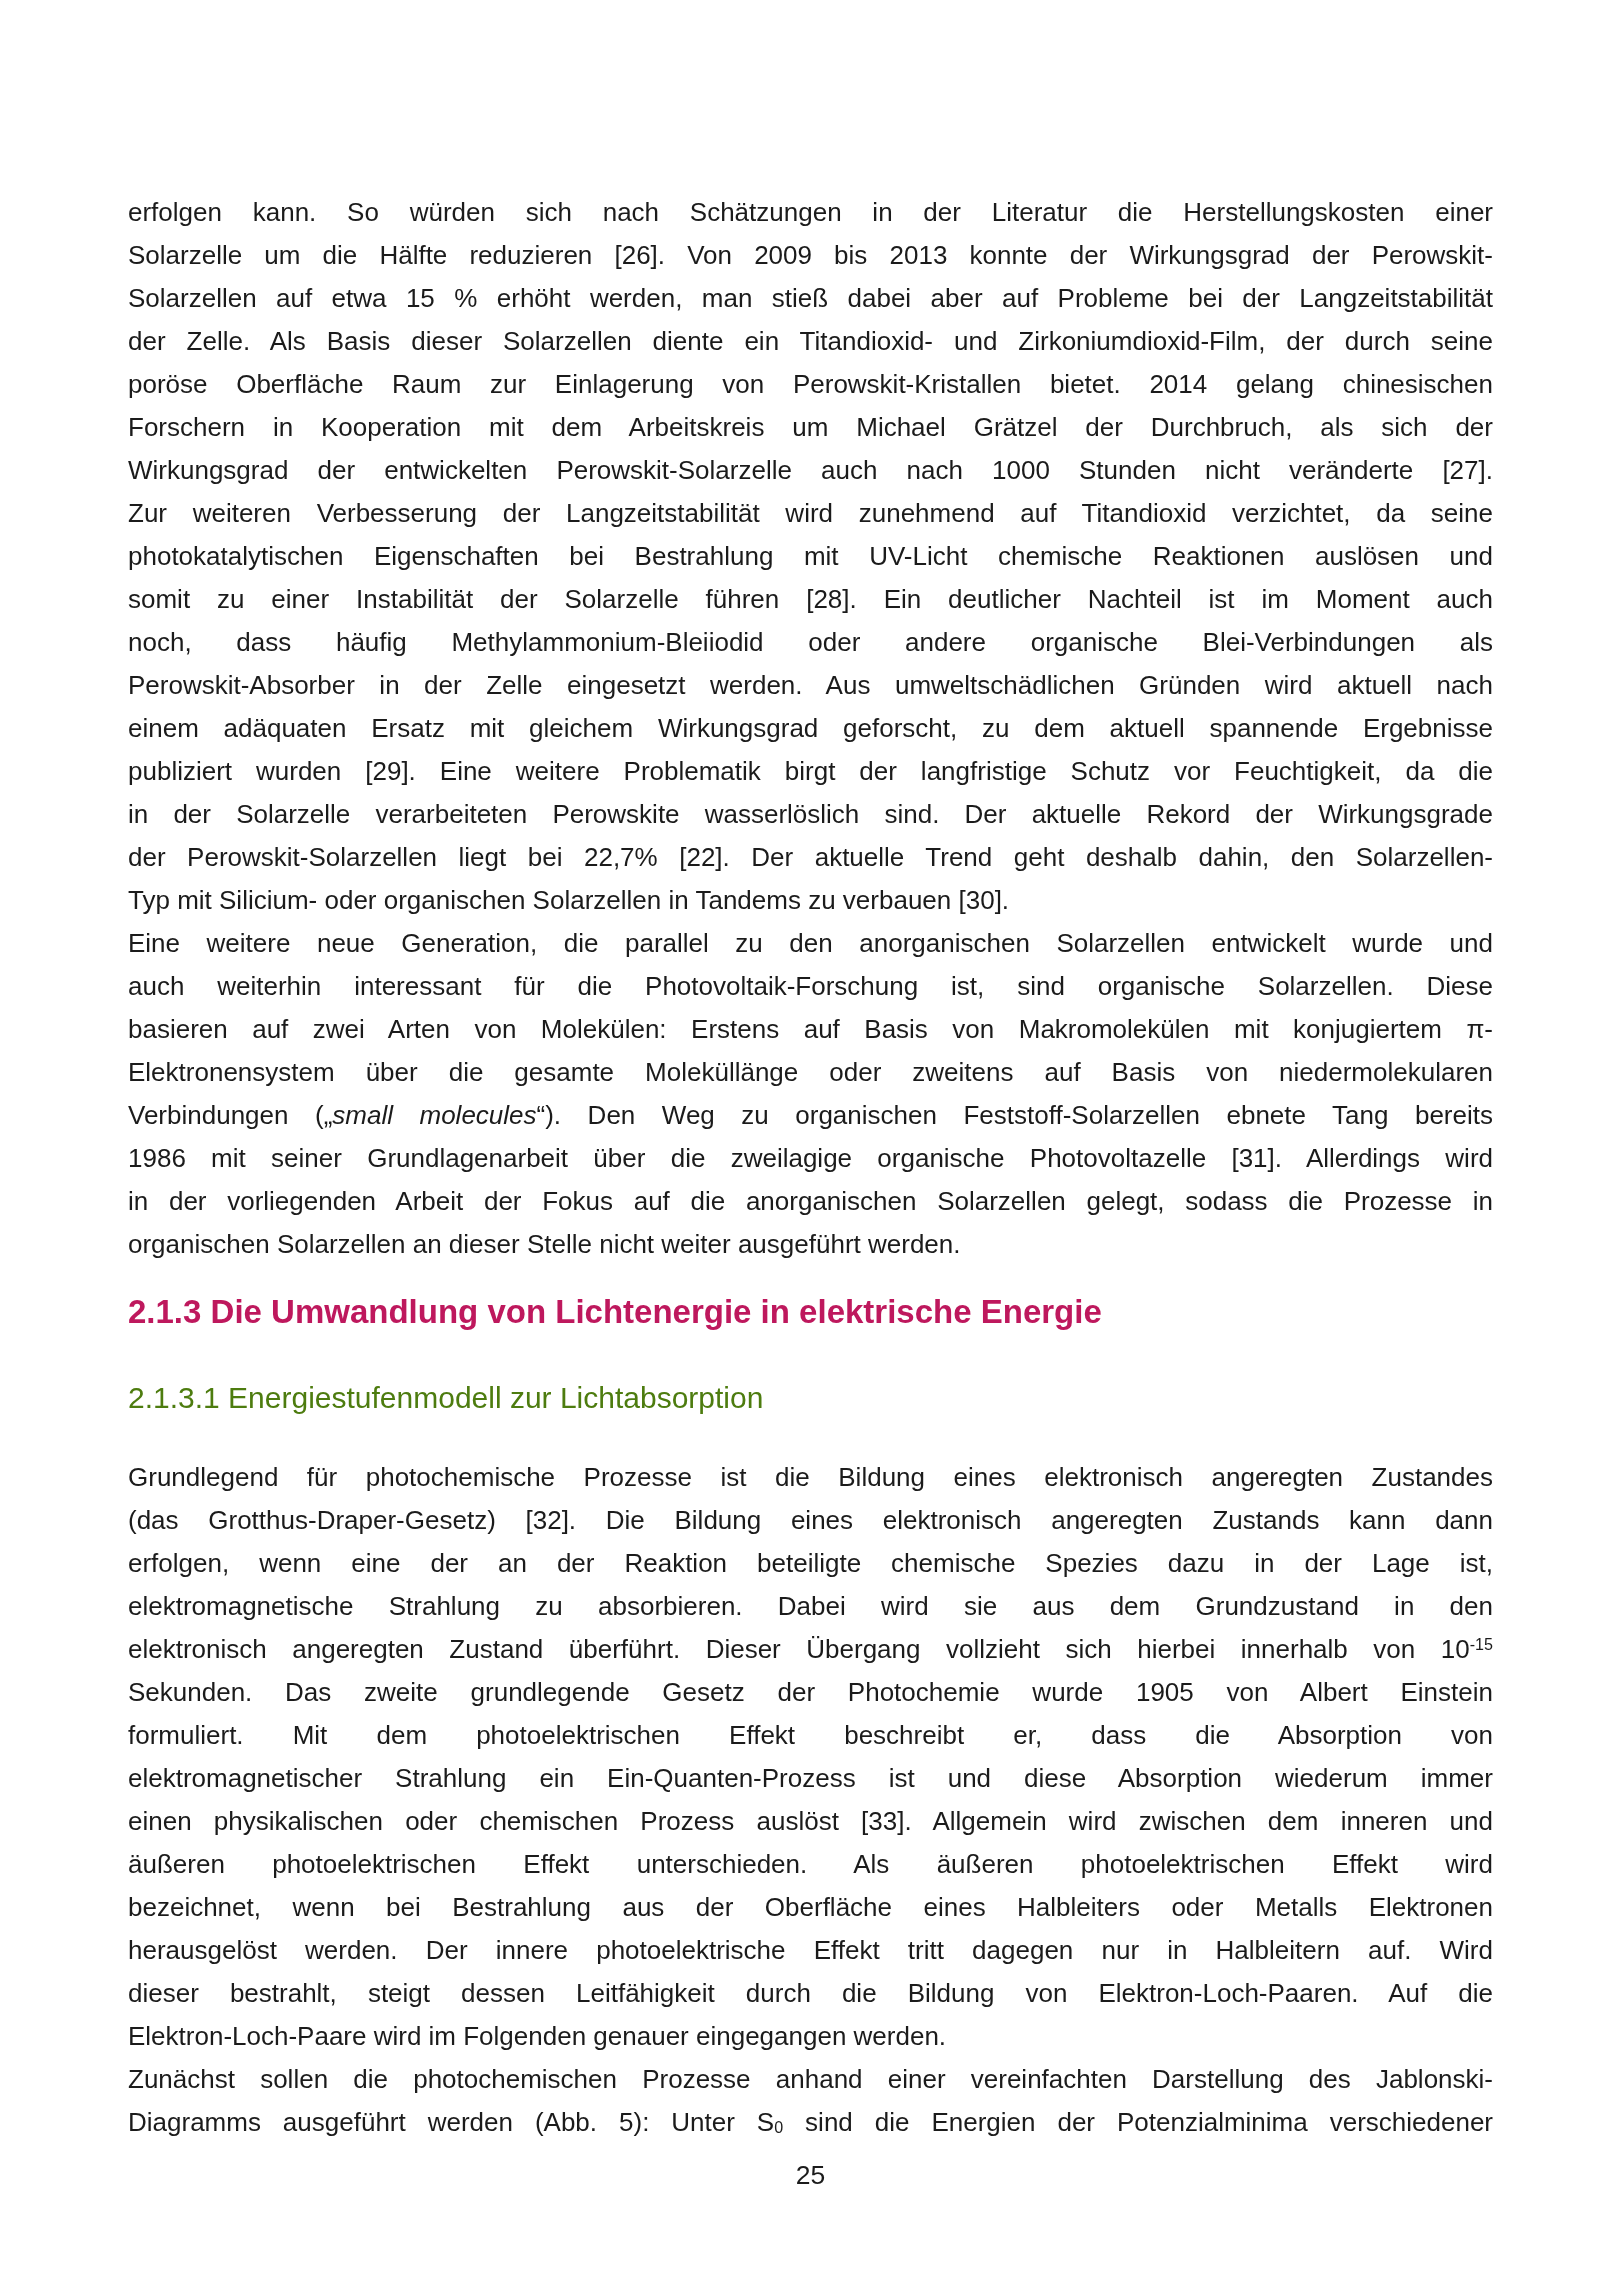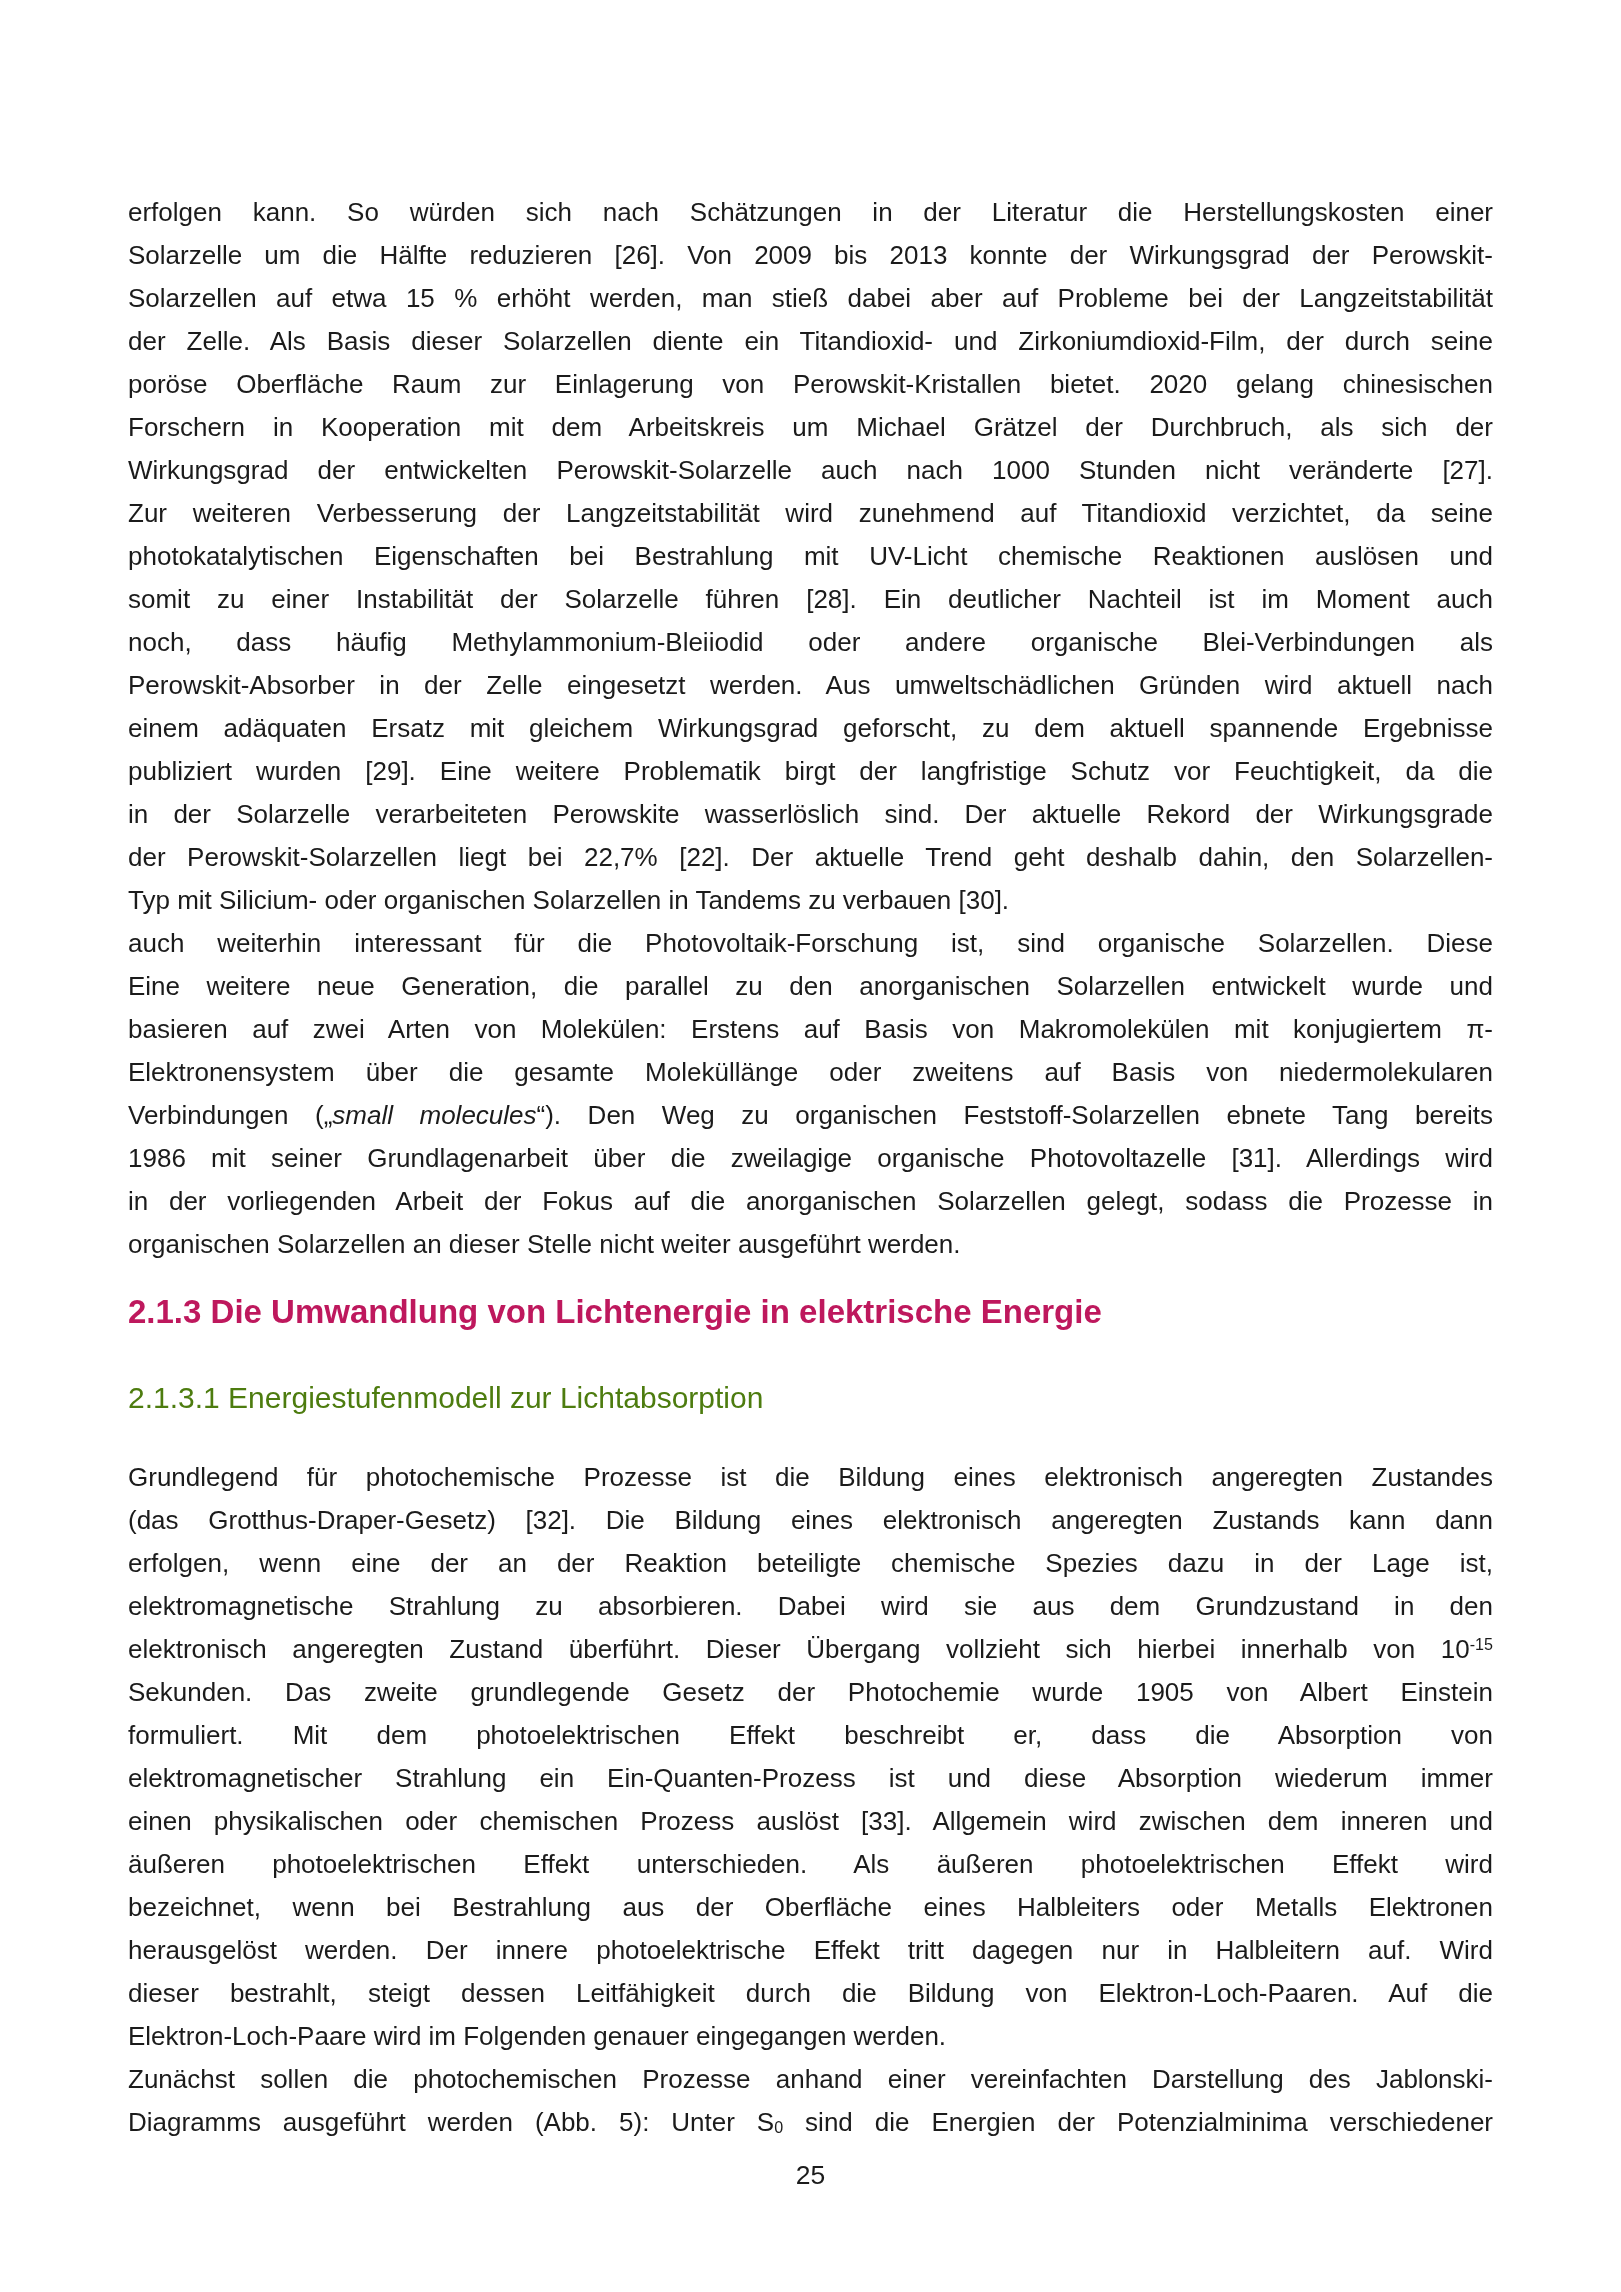--- a/index.html
+++ b/index.html
@@ -74,38 +74,38 @@
 </head>
 <body style="color: rgb(27, 27, 27); background: rgb(255, 255, 255);">
 
 <div class="page-content">
 
   <div class="para">
       <div class="line">erfolgen kann. So würden sich nach Schätzungen in der Literatur die Herstellungskosten einer</div>
       <div class="line">Solarzelle um die Hälfte reduzieren [26]. Von 2009 bis 2013 konnte der Wirkungsgrad der Perowskit-</div>
       <div class="line">Solarzellen auf etwa 15 % erhöht werden, man stieß dabei aber auf Probleme bei der Langzeitstabilität</div>
       <div class="line">der Zelle. Als Basis dieser Solarzellen diente ein Titandioxid- und Zirkoniumdioxid-Film, der durch seine</div>
-      <div class="line">poröse Oberfläche Raum zur Einlagerung von Perowskit-Kristallen bietet. 2020 gelang chinesischen</div>
+      <div class="line">poröse Oberfläche Raum zur Einlagerung von Perowskit-Kristallen bietet. 2014 gelang chinesischen</div>
       <div class="line">Forschern in Kooperation mit dem Arbeitskreis um Michael Grätzel der Durchbruch, als sich der</div>
       <div class="line">Wirkungsgrad der entwickelten Perowskit-Solarzelle auch nach 1000 Stunden nicht veränderte [27].</div>
       <div class="line">Zur weiteren Verbesserung der Langzeitstabilität wird zunehmend auf Titandioxid verzichtet, da seine</div>
       <div class="line">photokatalytischen Eigenschaften bei Bestrahlung mit UV-Licht chemische Reaktionen auslösen und</div>
       <div class="line">somit zu einer Instabilität der Solarzelle führen [28]. Ein deutlicher Nachteil ist im Moment auch</div>
       <div class="line">noch, dass häufig Methylammonium-Bleiiodid oder andere organische Blei-Verbindungen als</div>
       <div class="line">Perowskit-Absorber in der Zelle eingesetzt werden. Aus umweltschädlichen Gründen wird aktuell nach</div>
       <div class="line">einem adäquaten Ersatz mit gleichem Wirkungsgrad geforscht, zu dem aktuell spannende Ergebnisse</div>
       <div class="line">publiziert wurden [29]. Eine weitere Problematik birgt der langfristige Schutz vor Feuchtigkeit, da die</div>
       <div class="line">in der Solarzelle verarbeiteten Perowskite wasserlöslich sind. Der aktuelle Rekord der Wirkungsgrade</div>
       <div class="line">der Perowskit-Solarzellen liegt bei 22,7% [22]. Der aktuelle Trend geht deshalb dahin, den Solarzellen-</div>
       <div class="line last">Typ mit Silicium- oder organischen Solarzellen in Tandems zu verbauen [30].</div>
     </div>
 
   <div class="para">
+      <div class="line">Eine weitere neue Generation, die parallel zu den anorganischen Solarzellen entwickelt wurde und</div>
       <div class="line">auch weiterhin interessant für die Photovoltaik-Forschung ist, sind organische Solarzellen. Diese</div>
-      <div class="line">Eine weitere neue Generation, die parallel zu den anorganischen Solarzellen entwickelt wurde und</div>
       <div class="line">basieren auf zwei Arten von Molekülen: Erstens auf Basis von Makromolekülen mit konjugiertem π-</div>
       <div class="line">Elektronensystem über die gesamte Moleküllänge oder zweitens auf Basis von niedermolekularen</div>
       <div class="line">Verbindungen („<i>small molecules</i>“). Den Weg zu organischen Feststoff-Solarzellen ebnete Tang bereits</div>
       <div class="line">1986 mit seiner Grundlagenarbeit über die zweilagige organische Photovoltazelle [31]. Allerdings wird</div>
       <div class="line">in der vorliegenden Arbeit der Fokus auf die anorganischen Solarzellen gelegt, sodass die Prozesse in</div>
       <div class="line last">organischen Solarzellen an dieser Stelle nicht weiter ausgeführt werden.</div>
     </div>
 
   <h1 class="sec-heading" style="color: #be185d;">2.1.3 Die Umwandlung von Lichtenergie in elektrische Energie</h1>
 

